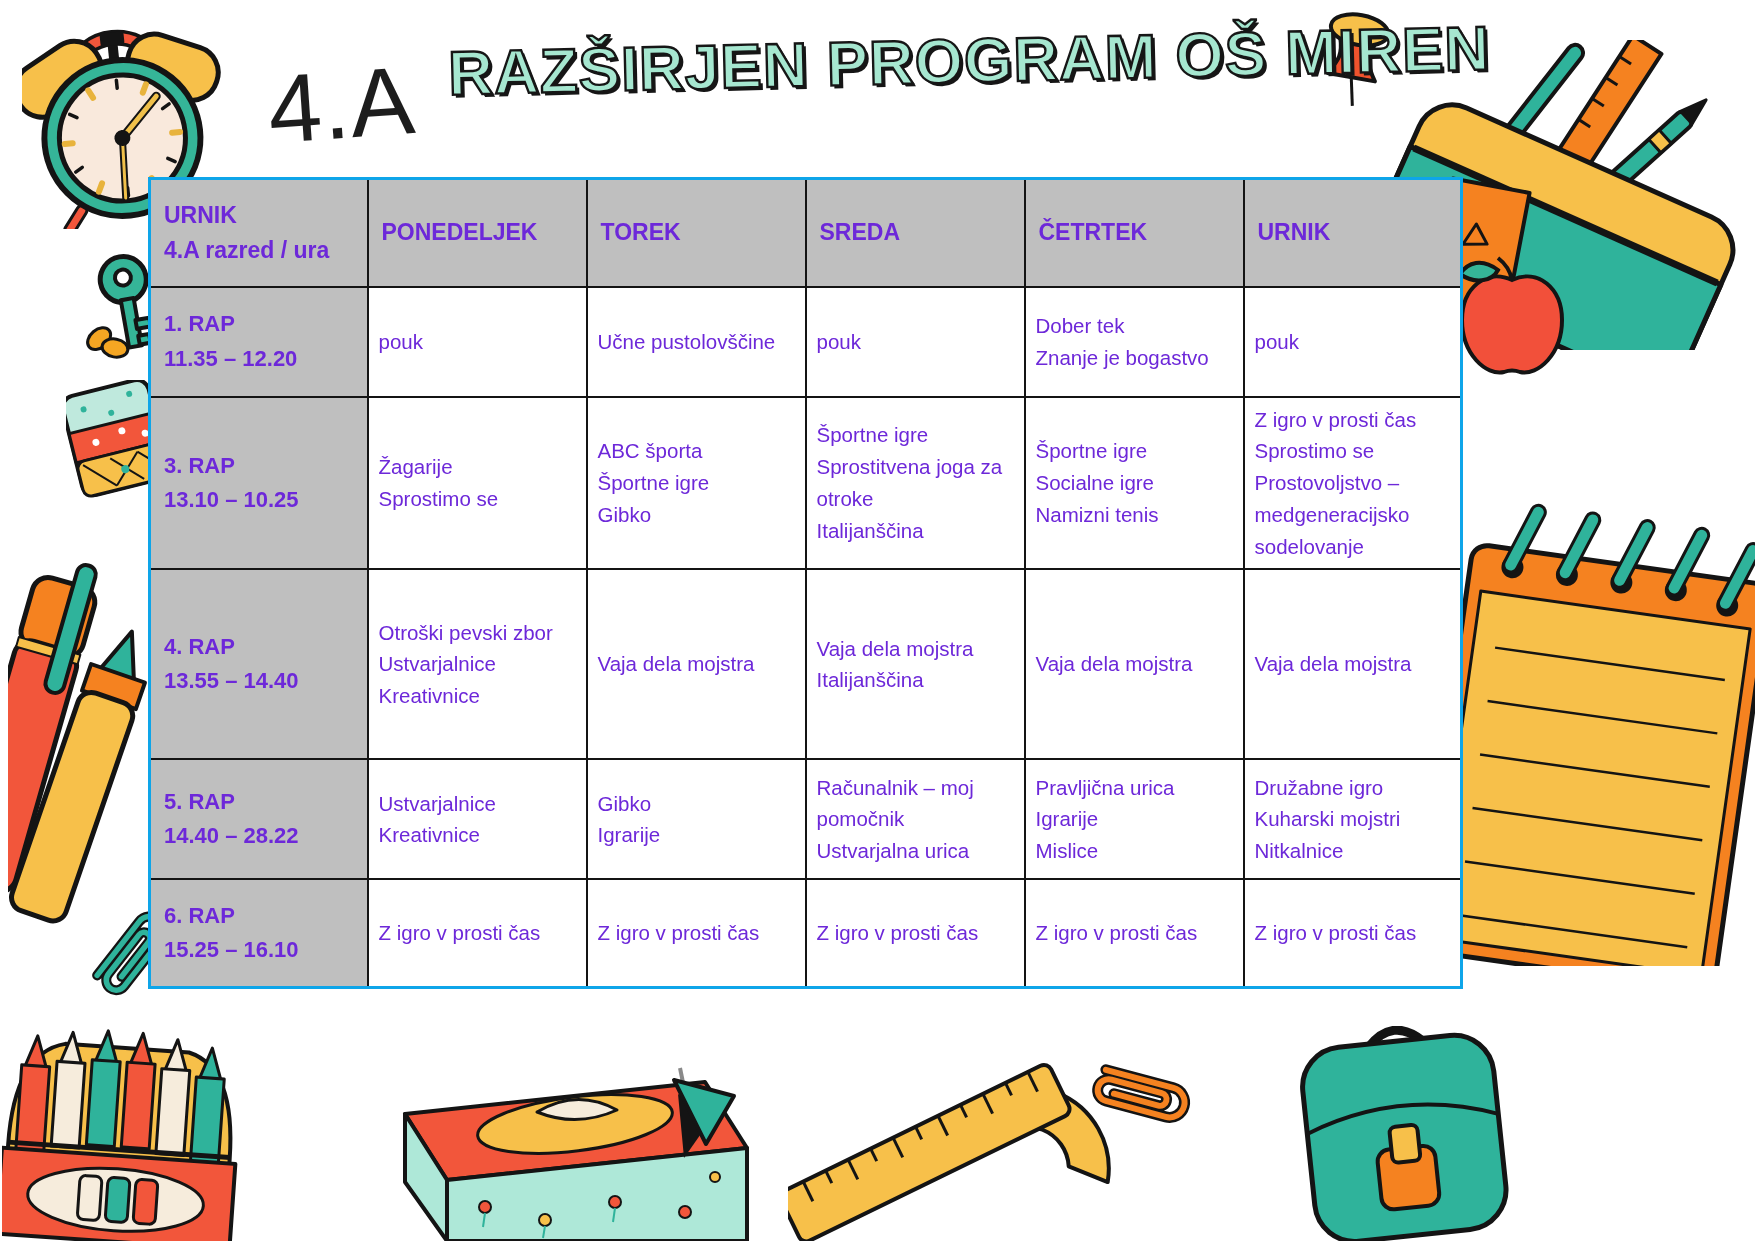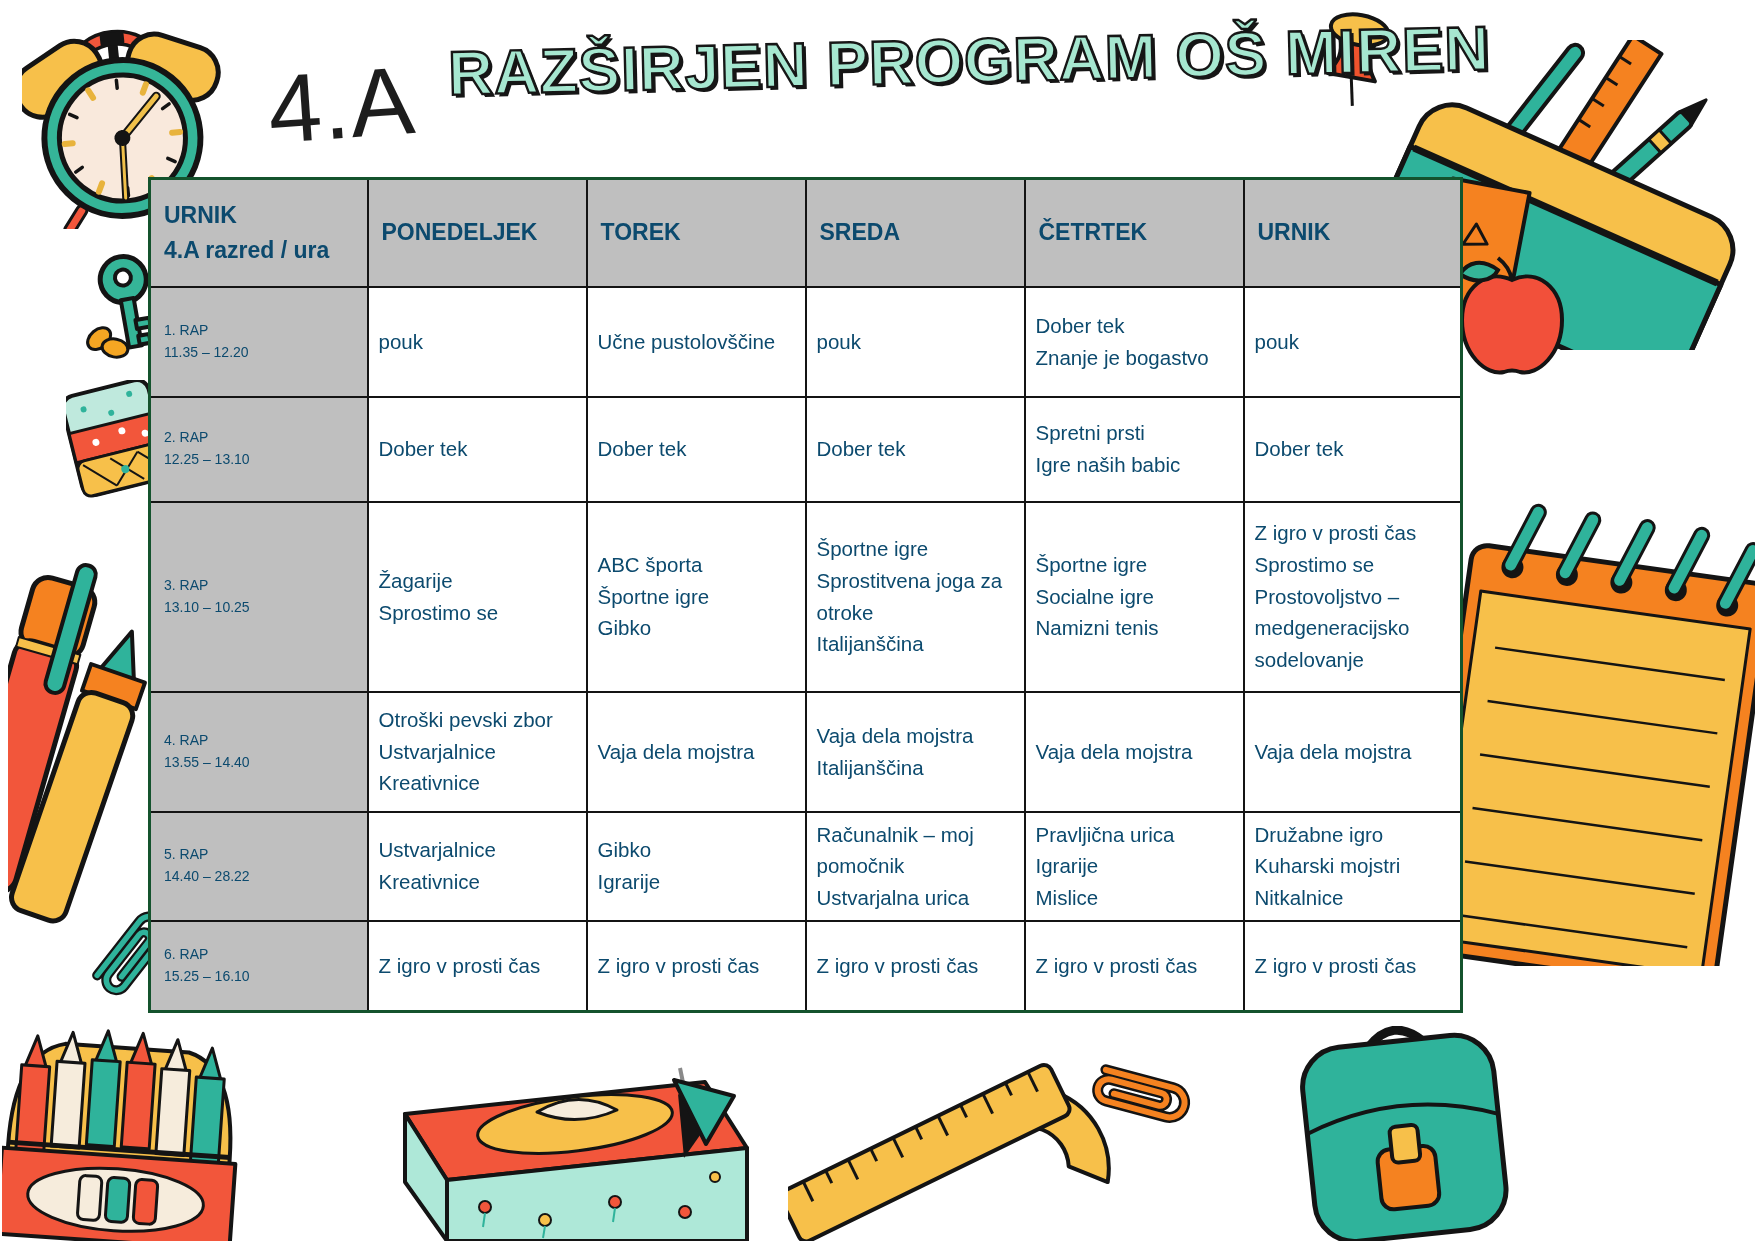--- a/index.html
+++ b/index.html
@@ -8,28 +8,28 @@
   .deco{position:absolute;z-index:1;}
   .class-label{position:absolute;left:268px;top:50px;z-index:3;
         font-family:"Liberation Sans",sans-serif;font-weight:400;font-size:96px;
         color:#1d1d1d;transform:rotate(-4deg);letter-spacing:1px;}
   .title{position:absolute;left:448px;top:26px;width:960px;z-index:3;margin:0;
         text-align:center;white-space:nowrap;
         font-family:"Liberation Sans",sans-serif;font-weight:bold;font-size:62px;letter-spacing:1px;
         color:#a6e7d0;-webkit-text-stroke:2.4px #161616;text-shadow:3px 3px 0 #161616;
         transform:rotate(-1.4deg);}
   table.timetable{position:absolute;left:148px;top:177px;width:1312px;z-index:5;
-        border-collapse:collapse;table-layout:fixed;background:#fff;color:#0c4a6e;
-        border:3px solid #14532d;}
+        border-collapse:collapse;table-layout:fixed;background:#fff;color:#6d28d9;
+        border:3px solid #0ea5e9;}
   .timetable th,.timetable td{border:2px solid #141414;vertical-align:middle;
         padding:6px 10px;text-align:left;overflow:hidden;}
   .timetable thead tr{height:108px;}
   .timetable thead th{background:#bfbfbf;font-size:23px;font-weight:bold;padding-left:13px;}
   .corner div{line-height:1.5;}
-  .timetable tbody th.time-cell{background:#bfbfbf;font-size:14px;font-weight:normal;padding-left:13px;}
+  .timetable tbody th.time-cell{background:#bfbfbf;font-size:22px;font-weight:bold;padding-left:13px;}
   .time-cell div{line-height:1.55;}
   .timetable td{font-size:20.5px;background:#fff;}
   .timetable td .line{line-height:1.55;}
   tbody tr:nth-child(1){height:110px;}
   tbody tr:nth-child(2){height:105px;}
   tbody tr:nth-child(3){height:190px;}
   tbody tr:nth-child(4){height:120px;}
   tbody tr:nth-child(5){height:108px;}
   tbody tr:nth-child(6){height:91px;}
 </style>
@@ -370,42 +370,20 @@
           <td>
             <div class="line">Dober tek</div>
             <div class="line">Znanje je bogastvo</div>
           </td>
           <td>
             <div class="line">pouk</div>
           </td>
         </tr>
         <tr>
           <th class="time-cell">
-            <div>2. RAP</div>
-            <div>12.25 – 13.10</div>
-          </th>
-          <td>
-            <div class="line">Dober tek</div>
-          </td>
-          <td>
-            <div class="line">Dober tek</div>
-          </td>
-          <td>
-            <div class="line">Dober tek</div>
-          </td>
-          <td>
-            <div class="line">Spretni prsti</div>
-            <div class="line">Igre naših babic</div>
-          </td>
-          <td>
-            <div class="line">Dober tek</div>
-          </td>
-        </tr>
-        <tr>
-          <th class="time-cell">
             <div>3. RAP</div>
             <div>13.10 – 10.25</div>
           </th>
           <td>
             <div class="line">Žagarije</div>
             <div class="line">Sprostimo se</div>
           </td>
           <td>
             <div class="line">ABC športa</div>
             <div class="line">Športne igre</div>

